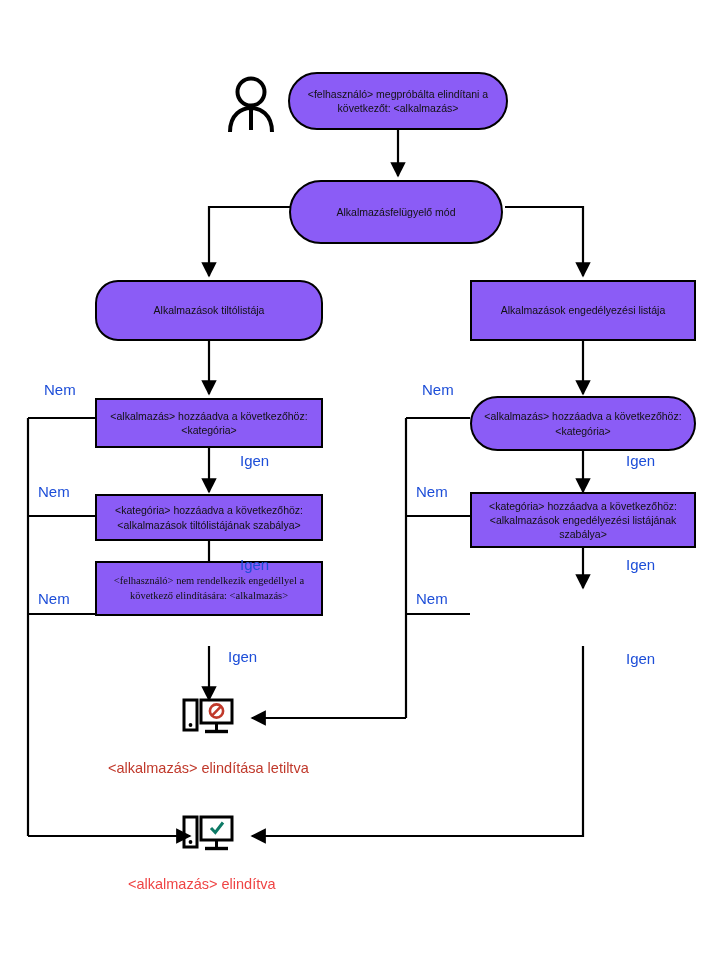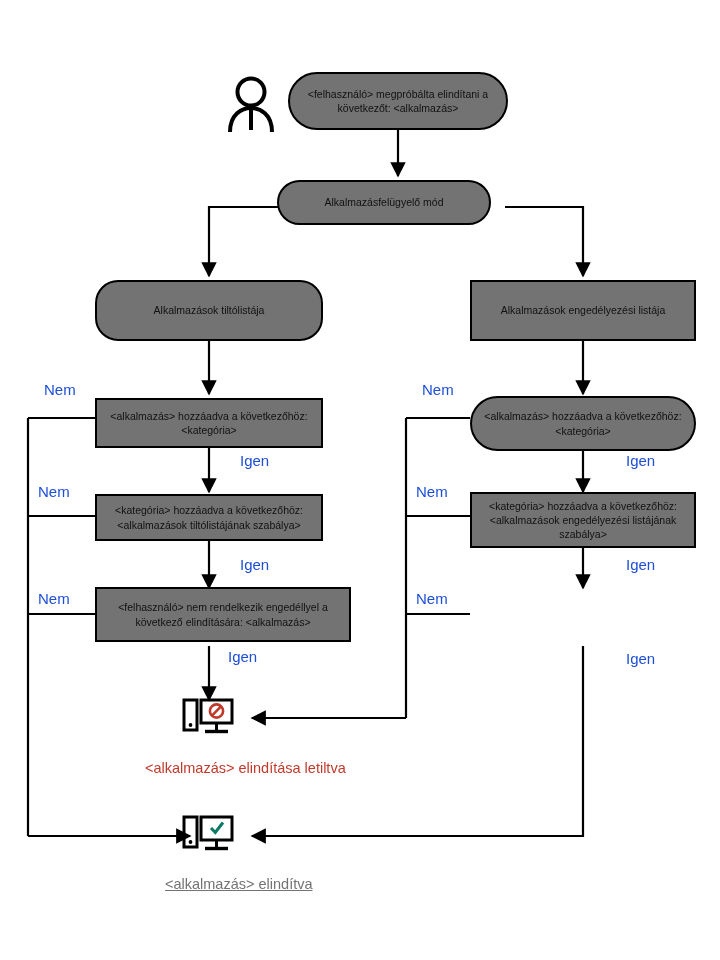--- a/index.html
+++ b/index.html
@@ -1,31 +1,31 @@
 <!DOCTYPE html>
 <html><head>
 <meta charset="utf-8">
 <style>
   html,body{margin:0;padding:0;background:#ffffff;}
   body{width:720px;height:960px;font-family:"Liberation Sans",sans-serif;position:relative;overflow:hidden;}
   #stage{position:absolute;left:0;top:0;width:720px;height:960px;}
   svg.wires{position:absolute;left:0;top:0;width:720px;height:960px;pointer-events:none;}
 
-  .node{position:absolute;box-sizing:border-box;border:2px solid #000;background:#737373;
+  .node{position:absolute;box-sizing:border-box;border:2px solid #000;background:#8b5cf6;
         display:flex;align-items:center;justify-content:center;text-align:center;
         font-size:10.5px;line-height:1.35;color:#111;padding:4px 8px;}
   .node.pill{border-radius:999px;}
   .node.rect{border-radius:0;}
 
   .edge-label{position:absolute;font-size:15px;color:#1d4ed8;white-space:nowrap;}
 
   .icon-wrap{position:absolute;}
-  .result-label{position:absolute;font-size:14.5px;white-space:nowrap;margin-left:37px;}
+  .result-label{position:absolute;font-size:14.5px;white-space:nowrap;}
   .blocked{color:#c0392b;}
-  .allowed{color:#737373;text-decoration:underline;}
+  .allowed{color:#ef4444;}
 
   .actor{position:absolute;}
 </style>
 </head>
 <body>
 
 <div id="stage">
 
   <svg class="wires" viewBox="0 0 720 960">
     <defs>
@@ -71,21 +71,21 @@
       <circle cx="29" cy="18" r="13.5" fill="none" stroke="#000" stroke-width="4"></circle>
       <path d="M8,58 C8,40 20,34 29,34 C38,34 50,40 50,58" fill="none" stroke="#000" stroke-width="4"></path>
       <path d="M29,34 L29,56" stroke="#000" stroke-width="4"></path>
     </svg>
   </div>
 
   <div class="node pill" style="left:288px;top:72px;width:220px;height:58px;">
     <span>&lt;felhasználó&gt; megpróbálta elindítani a következőt: &lt;alkalmazás&gt;</span>
   </div>
 
-  <div class="node pill" style="left:277px;top:180px;width:214px;height:45px;">
+  <div class="node pill" style="left:289px;top:180px;width:214px;height:64px;">
     <span>Alkalmazásfelügyelő mód</span>
   </div>
 
   <div class="node rect" style="left:95px;top:280px;width:228px;height:61px;border-radius:23px;">
     <span>Alkalmazások tiltólistája</span>
   </div>
 
   <div class="node rect" style="left:470px;top:280px;width:226px;height:61px;padding-left:8px;">
     <span>Alkalmazások engedélyezési listája</span>
   </div>
@@ -99,21 +99,21 @@
   </div>
 
   <div class="node rect" style="left:470px;top:492px;width:226px;height:56px;">
     <span>&lt;kategória&gt; hozzáadva a következőhöz: &lt;alkalmazások engedélyezési listájának szabálya&gt;</span>
   </div>
 
   <div class="node rect" style="left:95px;top:494px;width:228px;height:47px;">
     <span>&lt;kategória&gt; hozzáadva a következőhöz: &lt;alkalmazások tiltólistájának szabálya&gt;</span>
   </div>
 
-  <div class="node rect" style="left:95px;top:587px;width:256px;height:55px;">
+  <div class="node rect" style="left:95px;top:561px;width:228px;height:55px;font-family:Liberation Serif, serif;">
     <span>&lt;felhasználó&gt; nem rendelkezik engedéllyel a következő elindítására: &lt;alkalmazás&gt;</span>
   </div>
 
 
   <div class="edge-label" style="left:44px;top:381px;">Nem</div>
   <div class="edge-label" style="left:38px;top:483px;">Nem</div>
   <div class="edge-label" style="left:38px;top:590px;">Nem</div>
 
   <div class="edge-label" style="left:240px;top:452px;">Igen</div>
   <div class="edge-label" style="left:240px;top:556px;">Igen</div>

